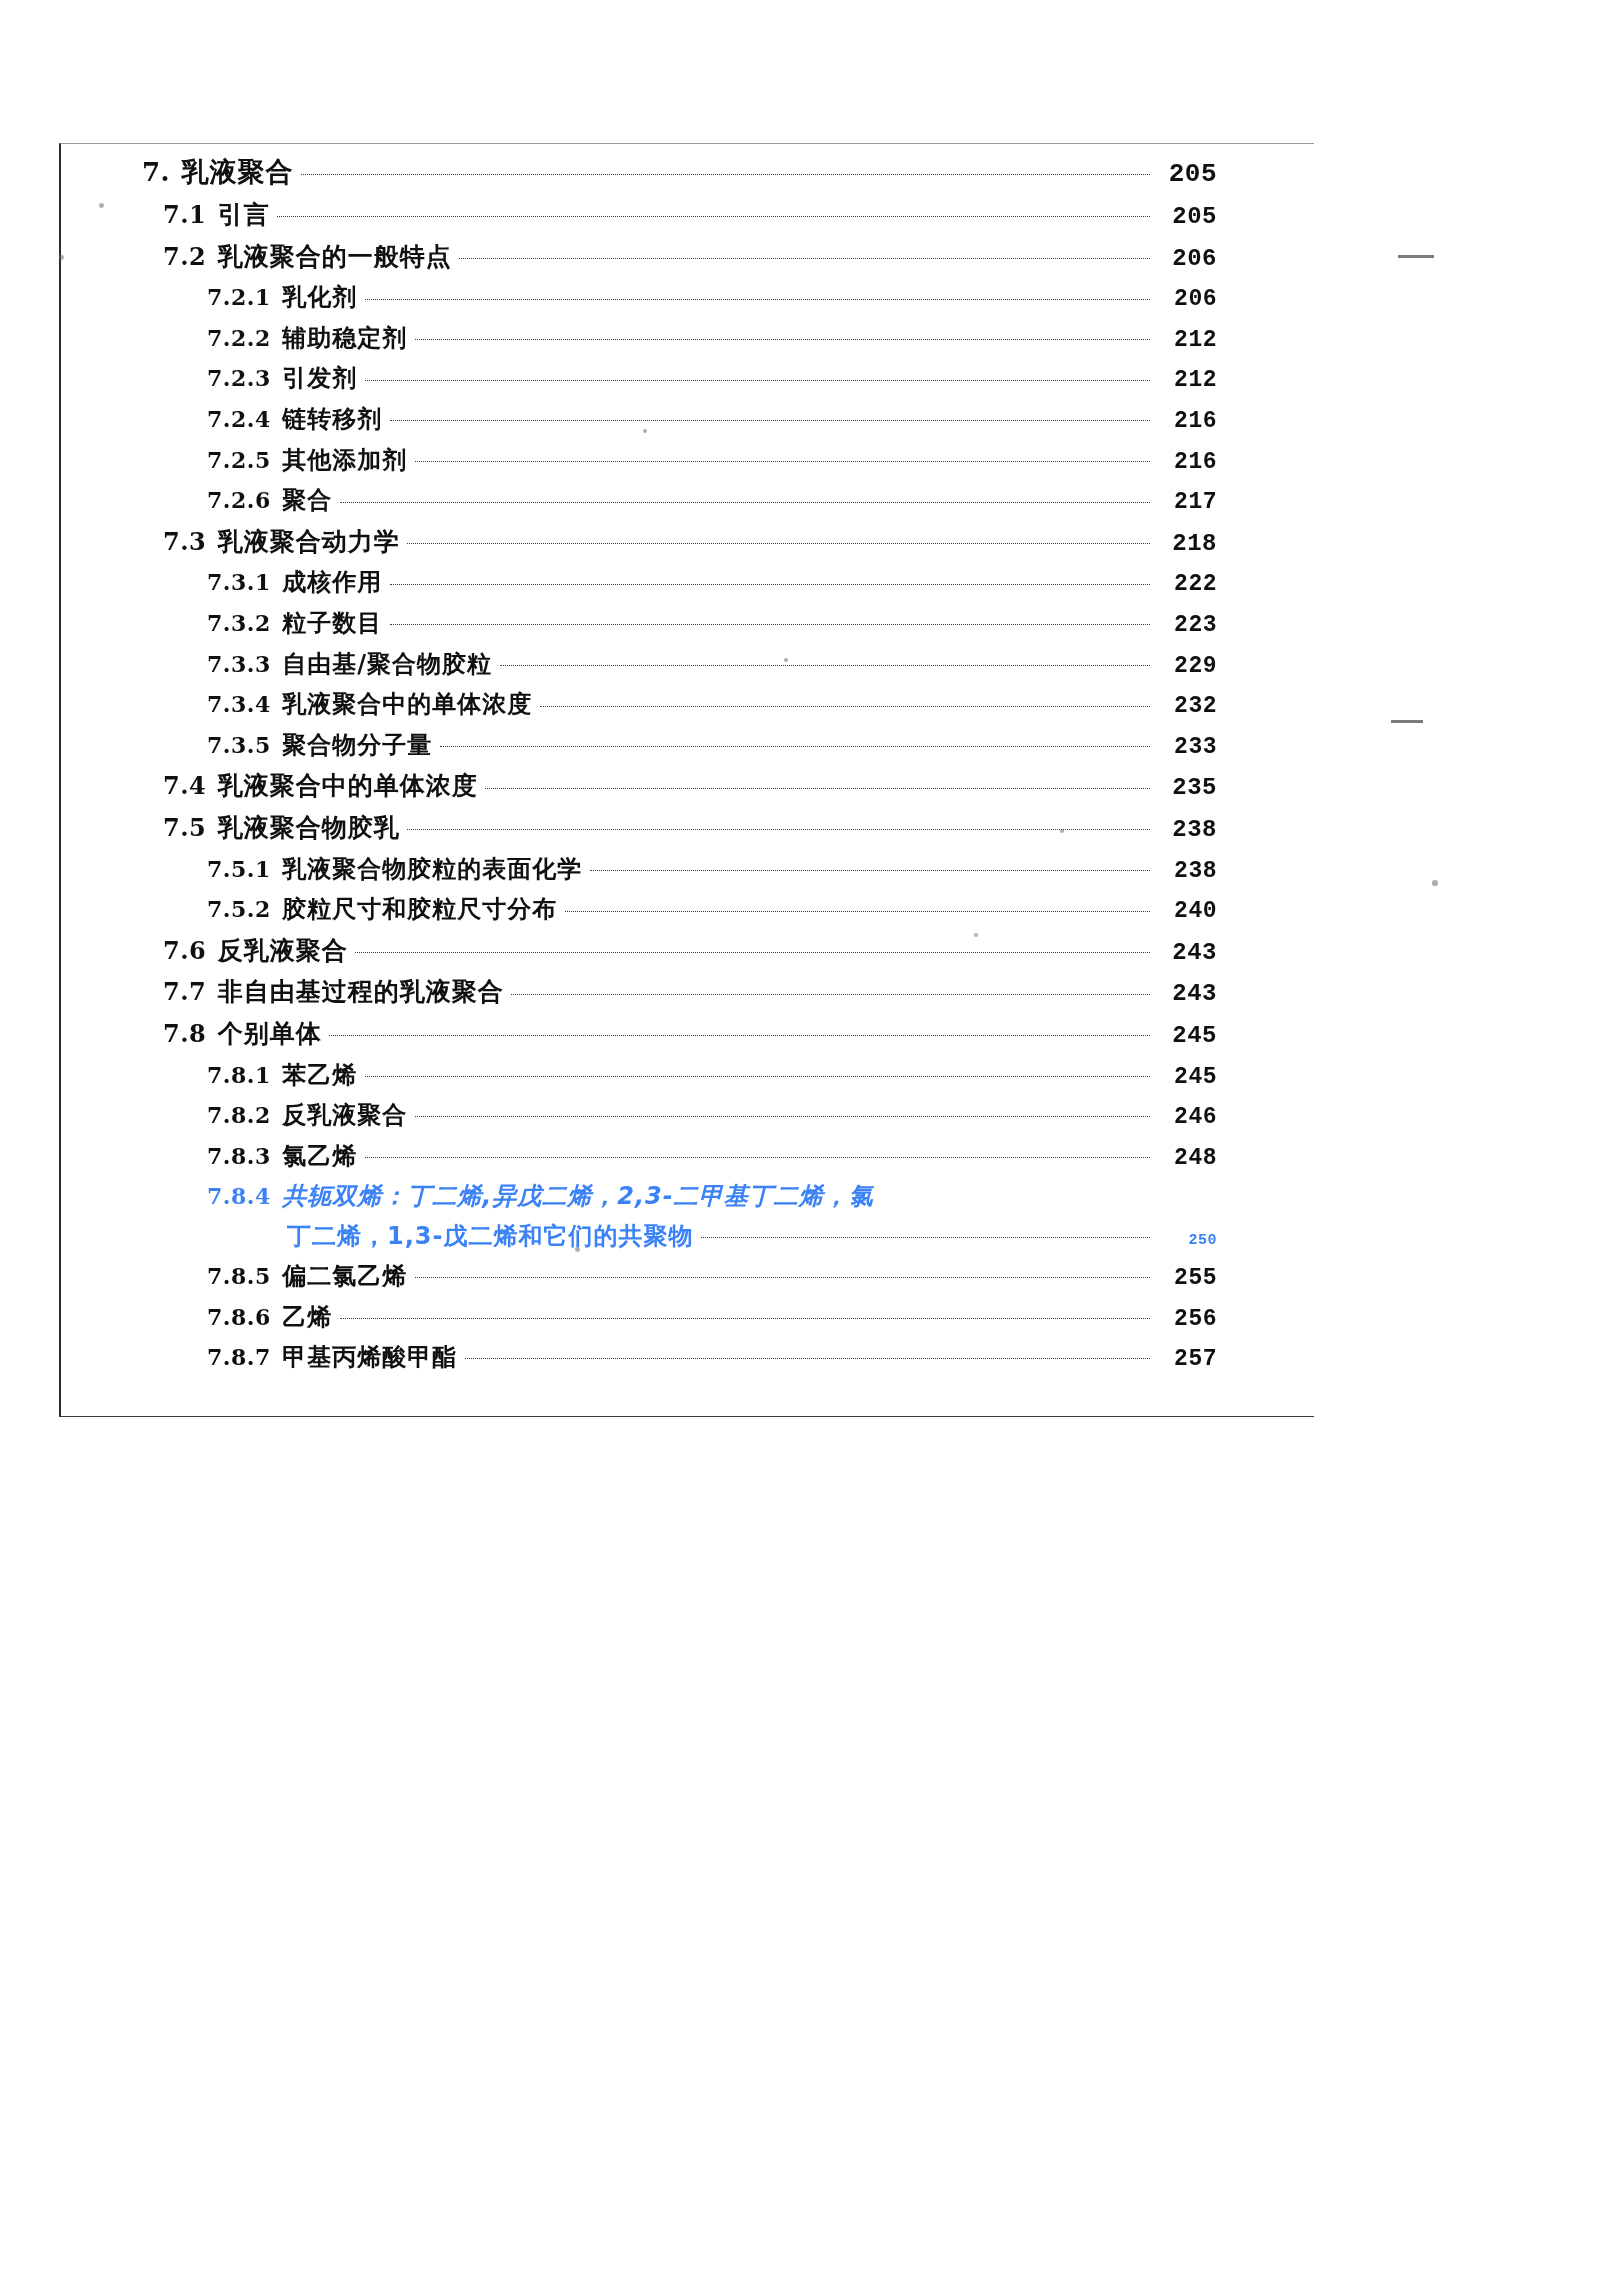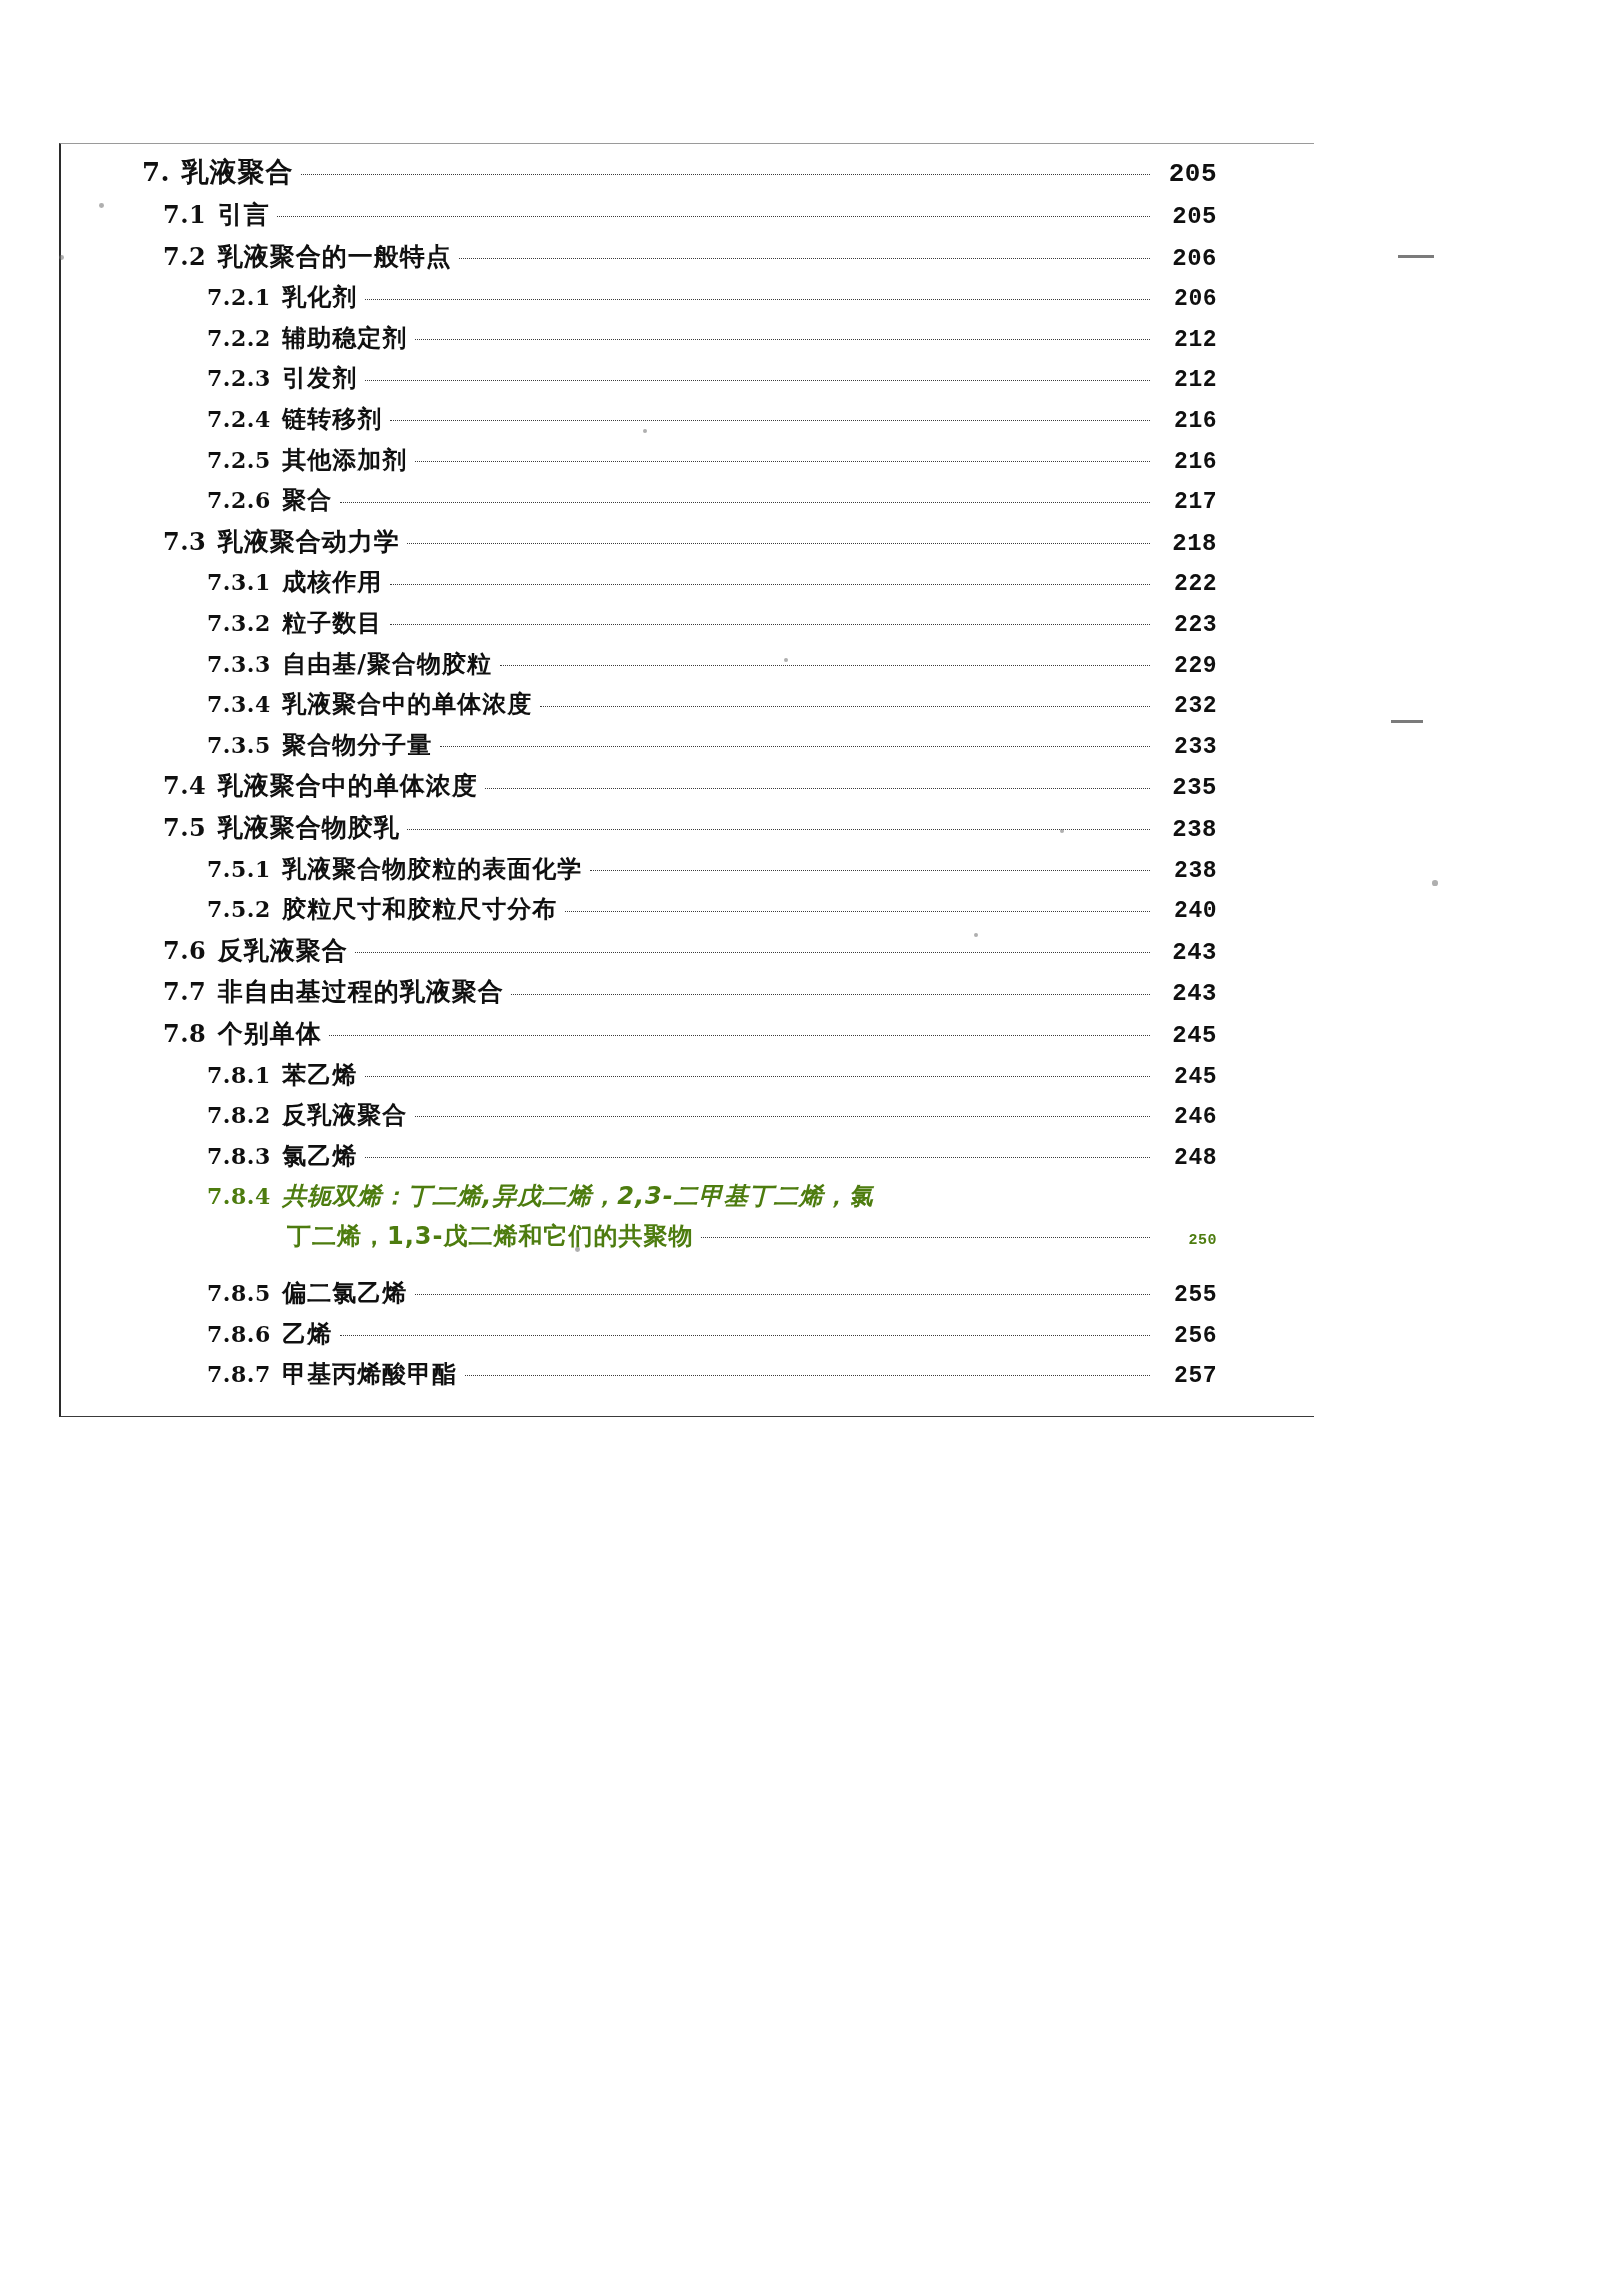--- a/index.html
+++ b/index.html
@@ -83,22 +83,22 @@
   .lvl-1 .pg { font-size: 24px; }
 
   .lvl-2 { padding-left: 65px;  font-size: 23px; }
   .lvl-2 .num { font-size: 22px; text-align: center; }
   .lvl-2 .label { font-size: 24px; }
   .lvl-2 .pg { font-size: 23px; }
 
   
   .wrap-entry {
     padding-left: 65px;
-    margin-bottom: 25px;
-    color: #4d7c0f;
+    margin-bottom: 8px;
+    color: #3b82f6;
   }
   .wrap-entry .line1 {
     display: flex;
     align-items: baseline;
     white-space: nowrap;
   }
   .wrap-entry .line1 .num { font-size: 22px; }
   .wrap-entry .line1 .label {
     font-size: 24px;
     margin-left: 11.4px;

